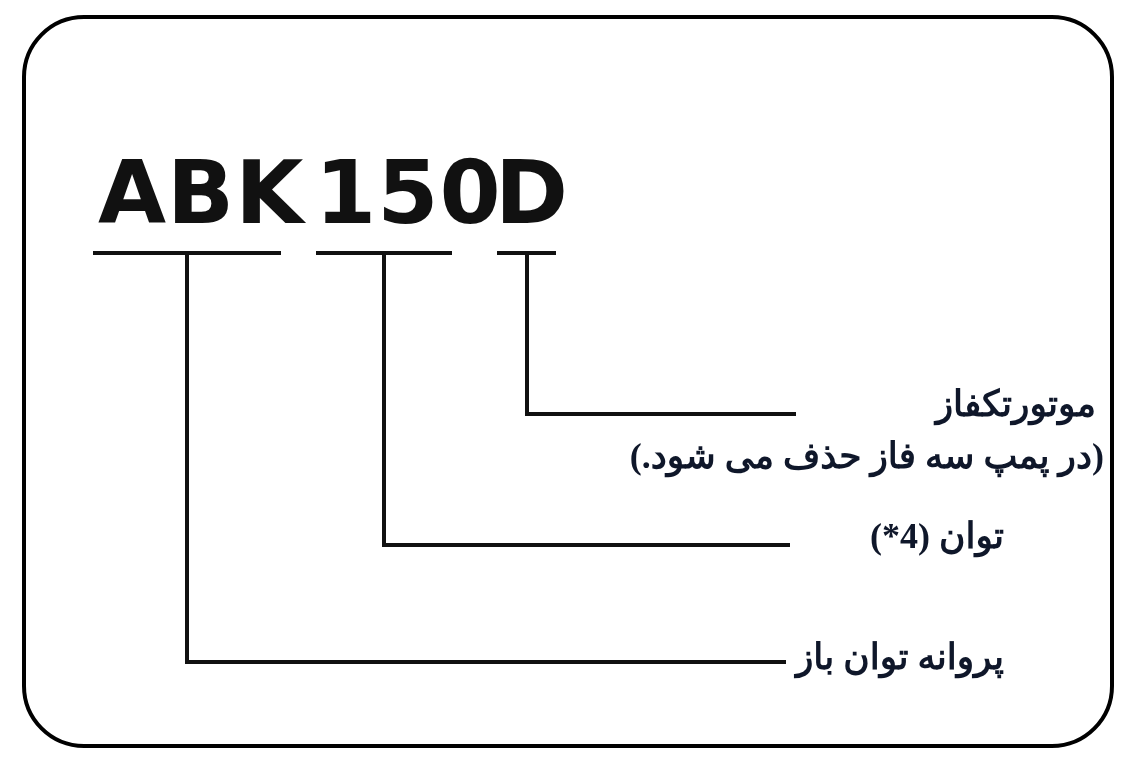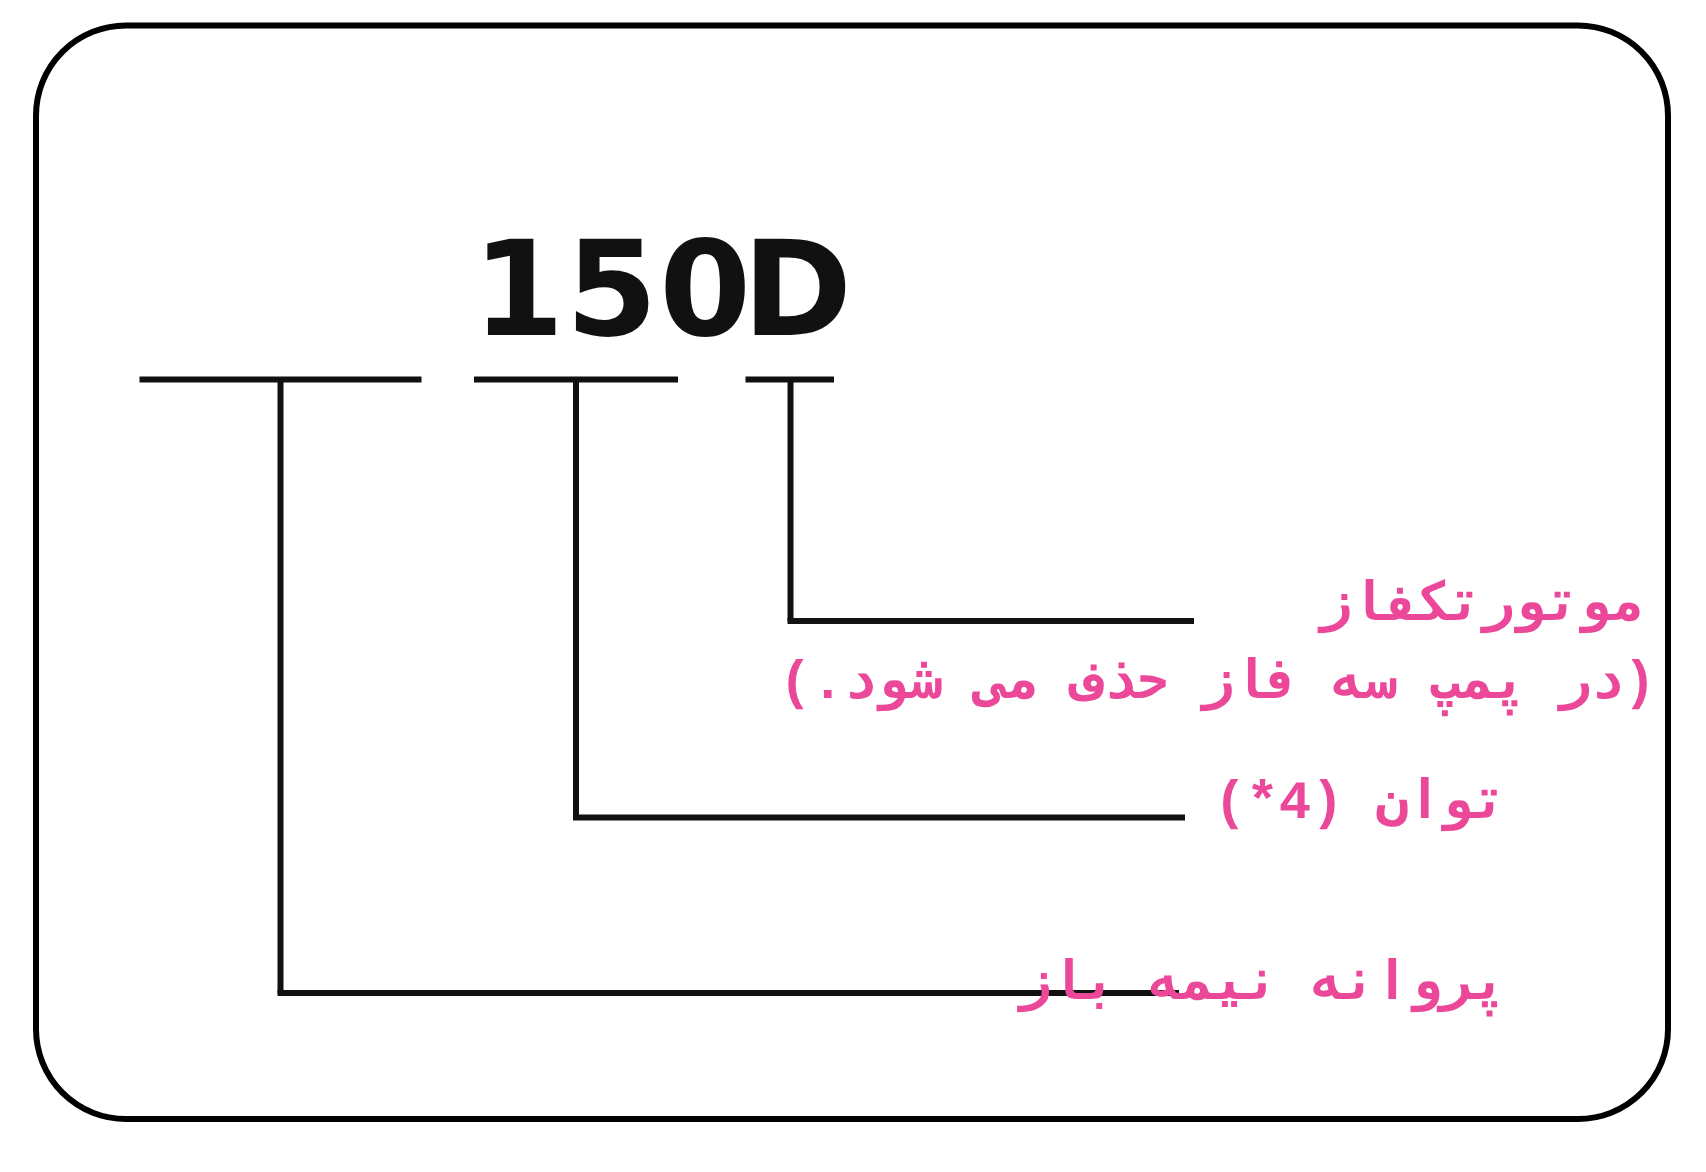--- a/index.html
+++ b/index.html
@@ -59,22 +59,22 @@
     top: 0;
     width: 1137px;
     height: 781px;
     pointer-events: none;
   }
   
   .caption {
     position: absolute;
     text-align: right;
     direction: rtl;
-    color: #ec4899;
-    font-family: Liberation Mono, monospace;
+    color: #0f172a;
+    font-family: Liberation Serif, serif;
     font-weight: 700;
     white-space: nowrap;
     unicode-bidi: isolate;
   }
   .cap-motor {
     right: 41px;
     top: 381px;
     font-size: 36px;
     line-height: 46px;
   }
@@ -99,20 +99,21 @@
   }
 </style>
 </head>
 <body>
 
 <div id="stage">
 
   <div class="frame"></div>
 
   <div class="code-row">
+    <span class="code-seg s1">ABK</span>
     <span class="code-seg s2">150</span>
     <span class="code-seg s3">D</span>
   </div>
 
   <svg class="lines" viewBox="0 0 1137 781" width="1137" height="781" aria-hidden="true">
     <g stroke="#111111" stroke-width="4" fill="none" stroke-linecap="butt">
 
       <g>
         <line x1="93" y1="253" x2="281" y2="253"></line>
         <line x1="187" y1="253" x2="187" y2="662"></line>
@@ -132,15 +133,15 @@
       </g>
     </g>
   </svg>
 
   <div class="caption cap-motor">موتورتکفاز</div>
 
   <div class="caption cap-motor-note">(در پمپ سه فاز حذف می شود.)</div>
 
   <div class="caption cap-power">توان (4*)</div>
 
-  <div class="caption cap-impeller">پروانه نیمه باز</div>
+  <div class="caption cap-impeller">پروانه توان باز</div>
 
 </div>
 
 </body></html>

